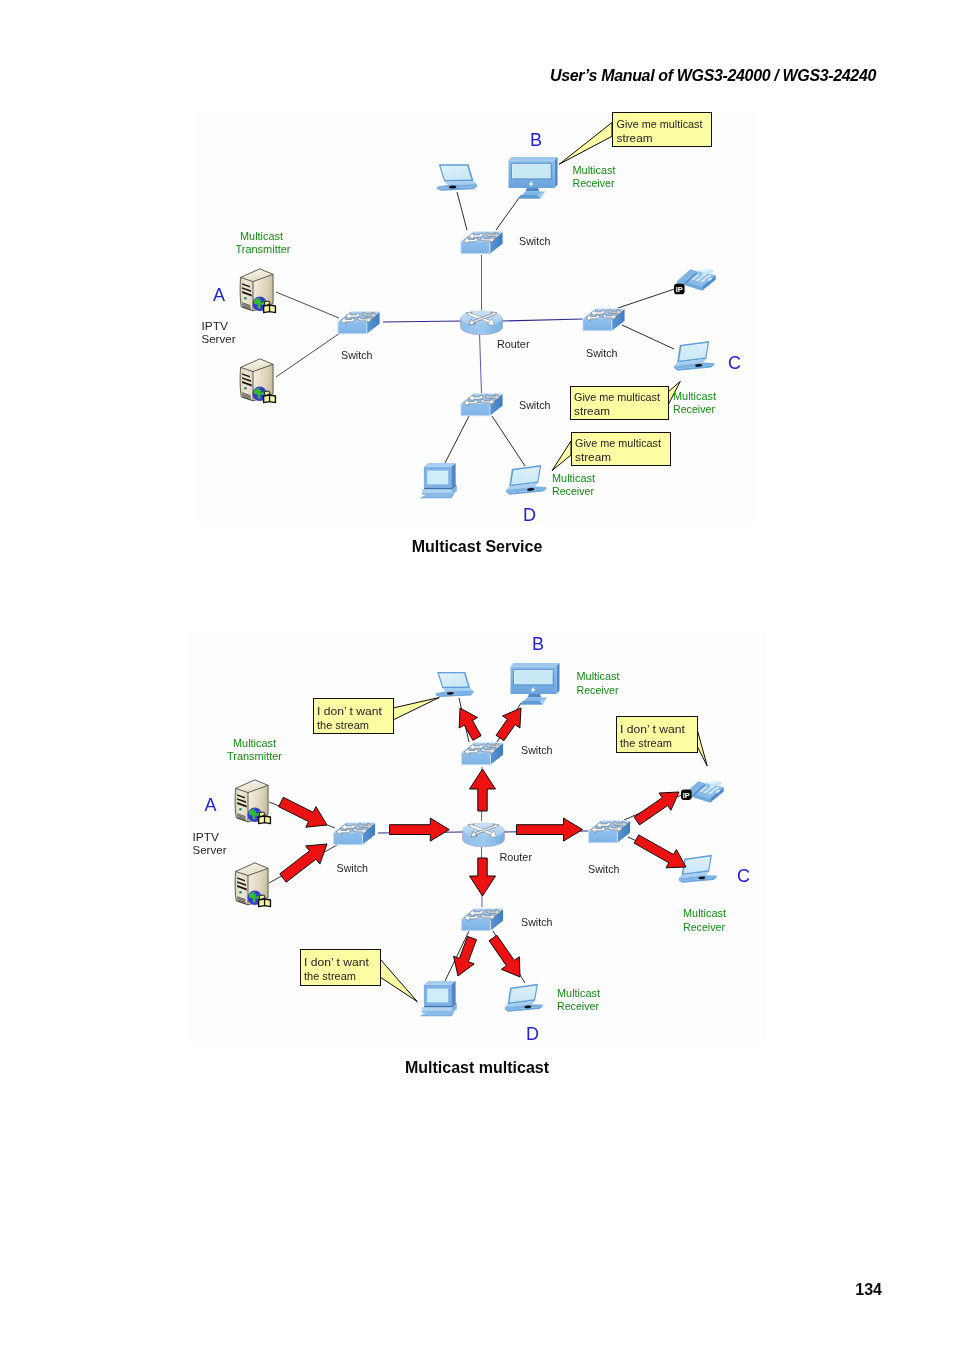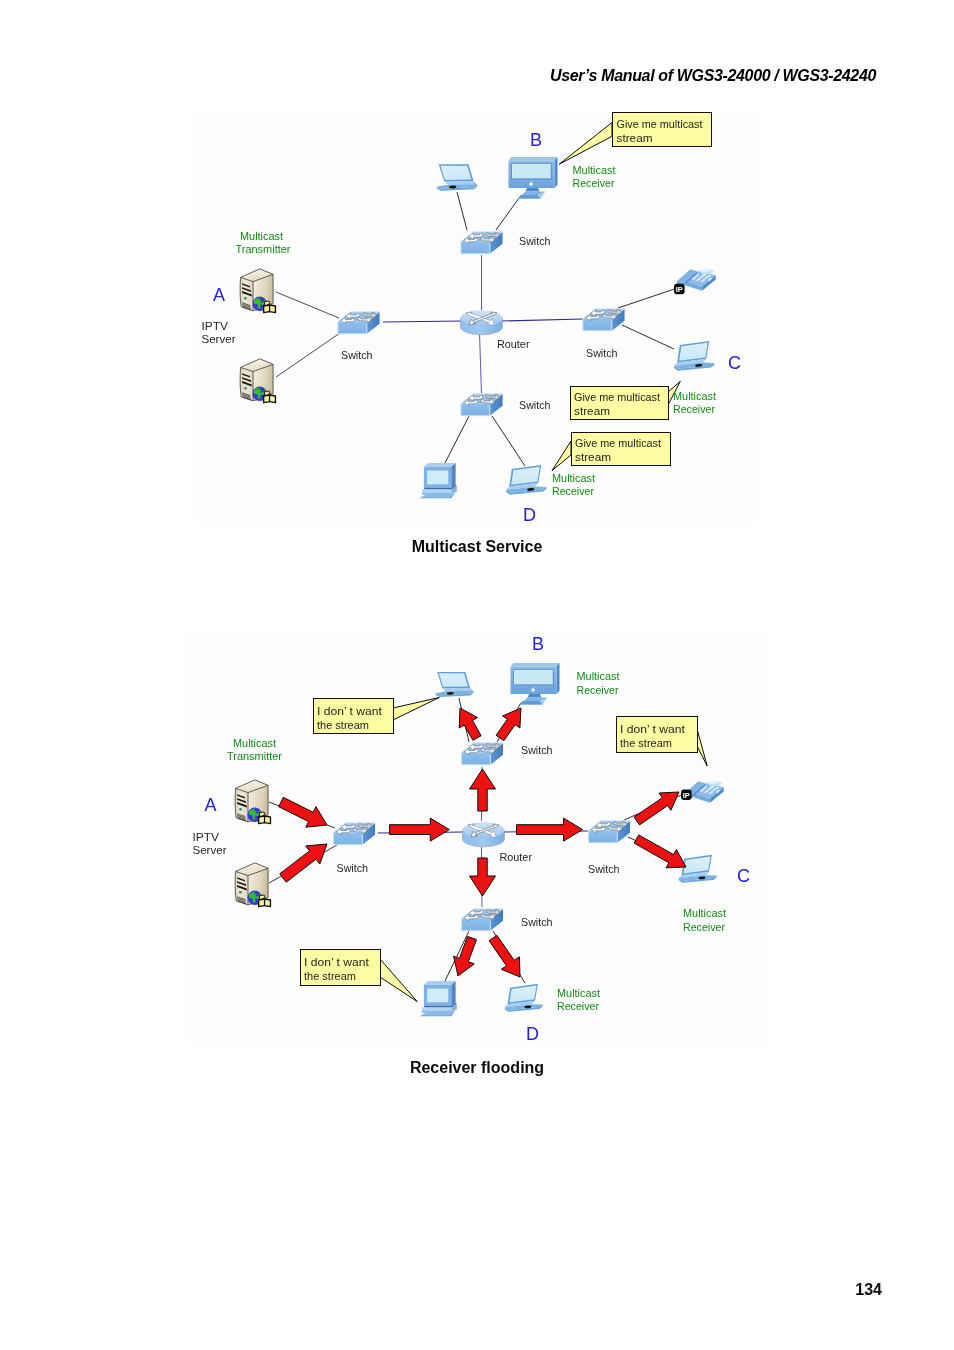--- a/index.html
+++ b/index.html
@@ -358,16 +358,16 @@
 <g>
           <path d="M380.0,959.0 L417.2,1001.5 L380.0,977.0 Z" fill="#fcfca2" stroke="#0d0d0d" stroke-width="1.0" stroke-linejoin="round"></path>
           <rect x="300.5" y="949.5" width="80.0" height="36.0" fill="#fcfca2" stroke="#111111" stroke-width="1.0"></rect>
         </g>
 <text x="304.0" y="966.0" font-size="11.8" fill="#1f1f1f" text-anchor="start" font-weight="normal" textLength="65" lengthAdjust="spacingAndGlyphs">I don’  t want</text>
 <text x="304.0" y="980.0" font-size="11.8" fill="#1f1f1f" text-anchor="start" font-weight="normal" textLength="52" lengthAdjust="spacingAndGlyphs">the stream</text>
     </g>
   </svg>
 
   <div class="cap" style="top:538px;">Multicast Service</div>
-  <div class="cap" style="top:1059px;">Receiver flooding</div>
+  <div class="cap" style="top:1059px;">Multicast multicast</div>
 
   <div class="pgnum">134</div>
 </div>
 
 </body></html>

